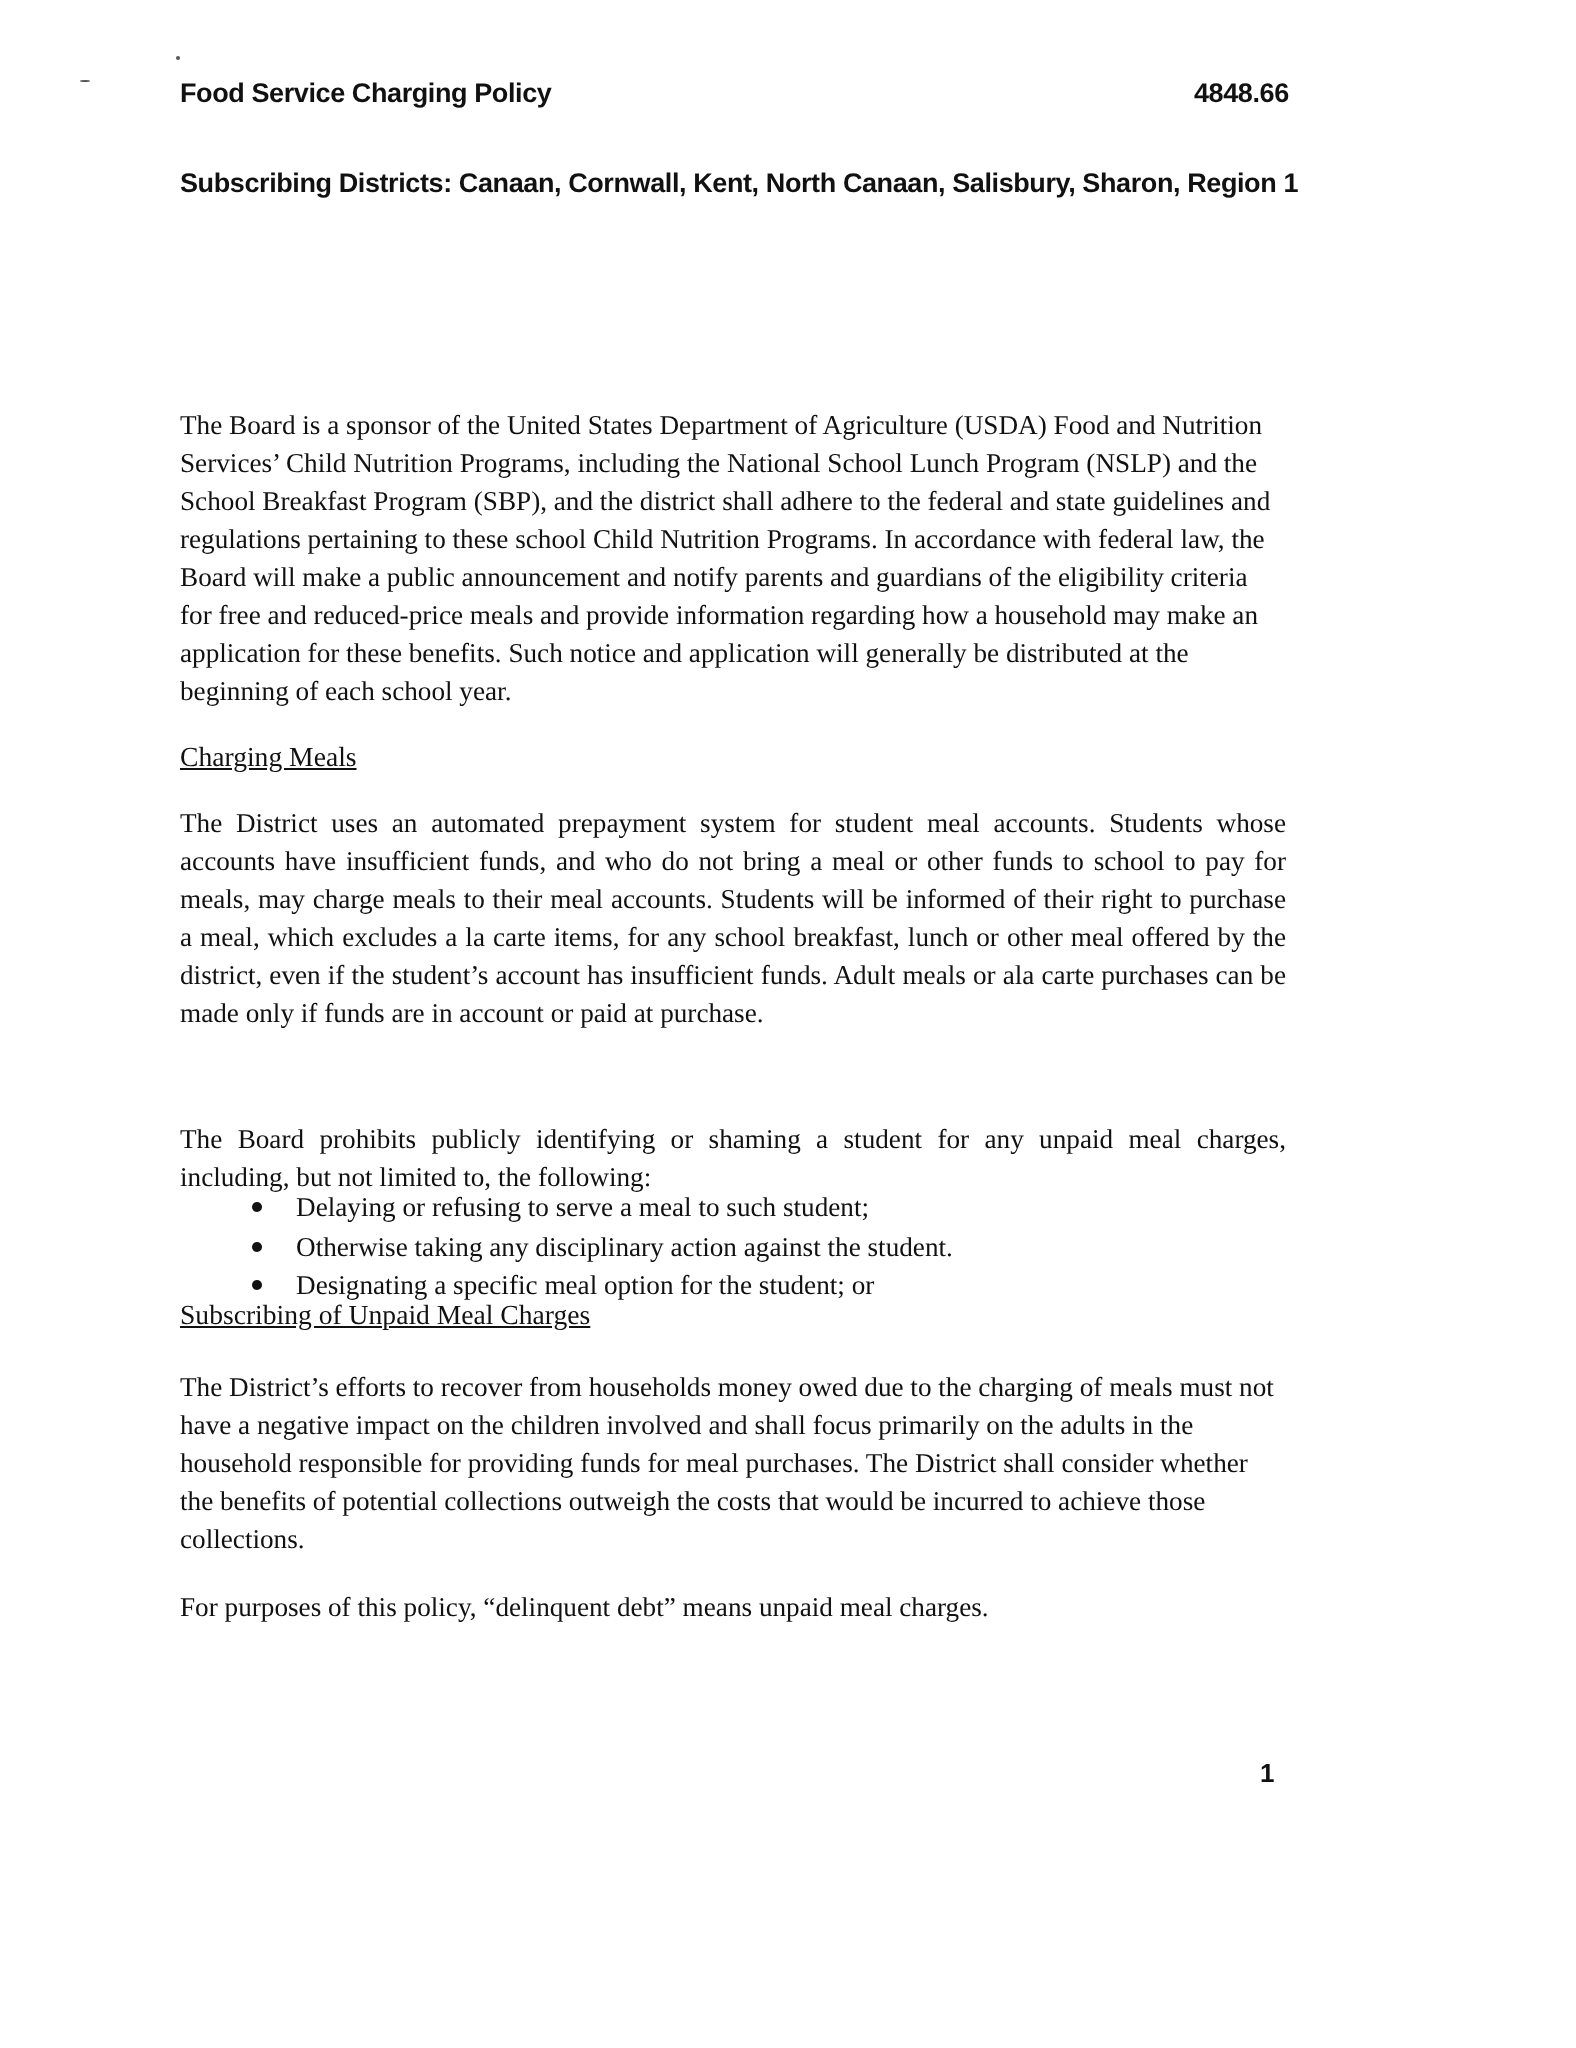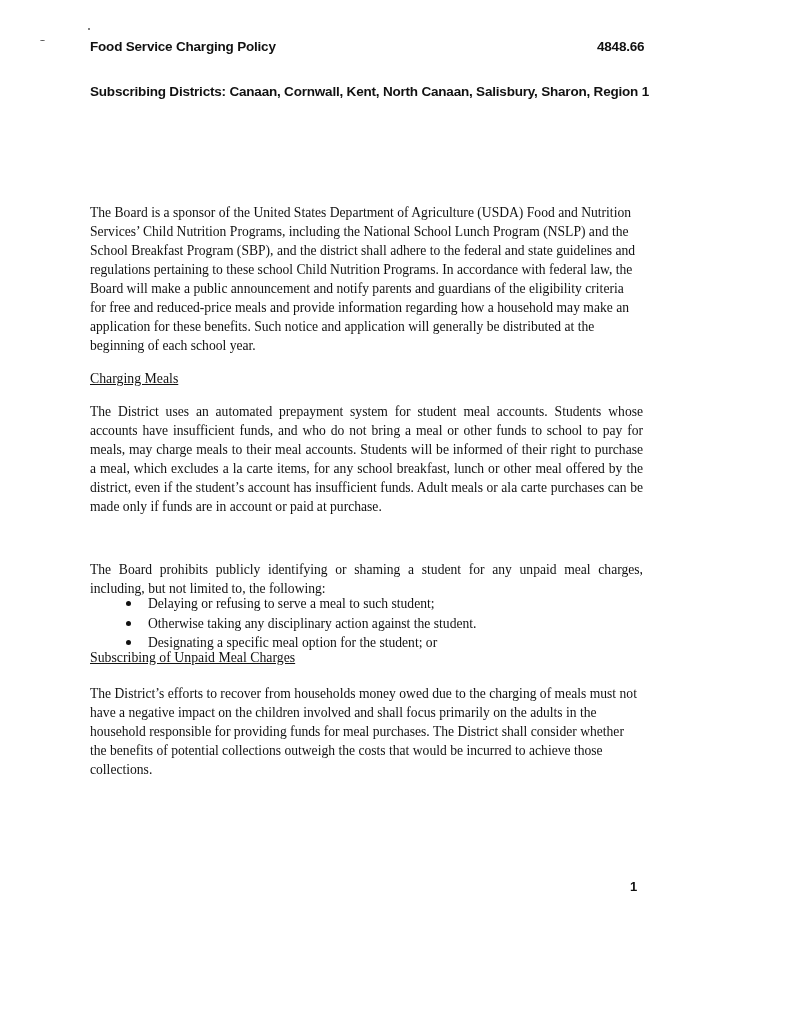--- a/index.html
+++ b/index.html
@@ -36,15 +36,16 @@
   <div class="body-text justify" style="top:525px;margin-top:35px;">The Board prohibits publicly identifying or shaming a student for any unpaid meal charges, including, but not limited to, the following:</div>
 
   <ul class="bullets">
     <li><span class="dot"></span><span>Delaying or refusing to serve a meal to such student;</span></li>
     <li><span class="dot"></span><span>Otherwise taking any disciplinary action against the student.</span></li>
     <li><span class="dot"></span><span>Designating a specific meal option for the student; or</span></li>
   </ul>
 
   <div class="heading" style="top:650px;">Subscribing of Unpaid Meal Charges</div>
   <div class="body-text" style="top:684px;">The District’s efforts to recover from households money owed due to the charging of meals must not have a negative impact on the children involved and shall focus primarily on the adults in the household responsible for providing funds for meal purchases. The District shall consider whether the benefits of potential collections outweigh the costs that would be incurred to achieve those collections.</div>
+  <div class="body-text" style="top:794px;">For purposes of this policy, “delinquent debt” means unpaid meal charges.</div>
 
   <div class="page-number">1</div>
 </div>
 
 </body></html>

